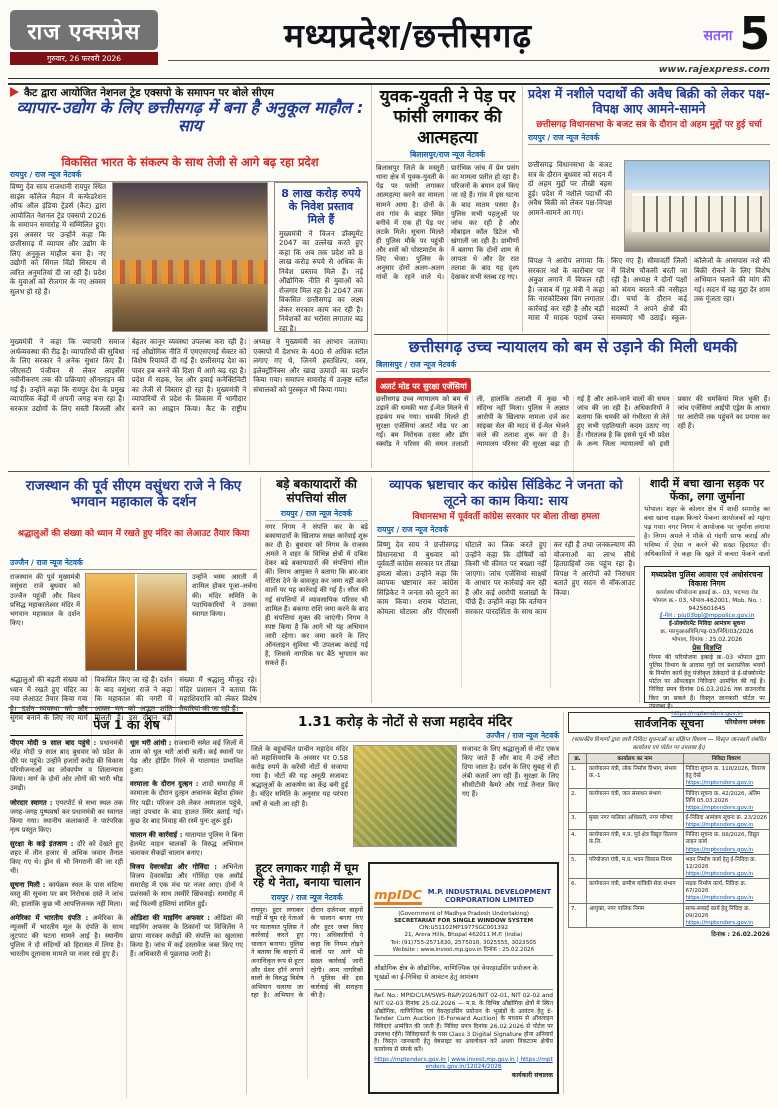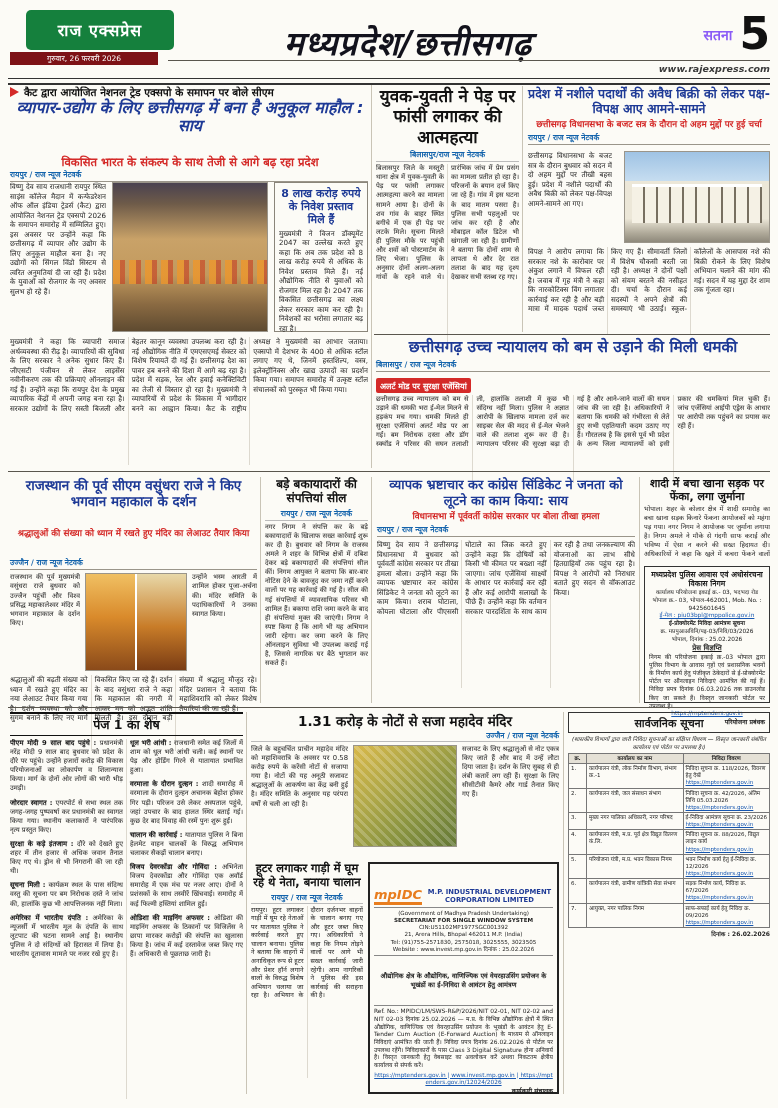--- a/index.html
+++ b/index.html
@@ -1,22 +1,22 @@
 <!DOCTYPE html>
 <html><head>
 <meta charset="utf-8">
 <style>
   html,body{margin:0;padding:0;background:#d8d5cd;}
   .page{position:relative;width:778px;height:1108px;margin:0 auto;background:#fcfbf6;
         font-family:"DejaVu Sans",sans-serif;overflow:hidden;color:#1c1c1c;}
   .abs{position:absolute;}
   .hline{position:absolute;height:1px;background:#5a564e;}
   .vline{position:absolute;width:1px;background:#c9c4b6;}
-  .logo-box{background:#15803d;color:#fff;border-radius:5px;display:flex;align-items:center;
-            justify-content:center;font-weight:bold;font-size:16px;letter-spacing:1px;margin-left:16px;}
+  .logo-box{background:#737373;color:#fff;border-radius:5px;display:flex;align-items:center;
+            justify-content:center;font-weight:bold;font-size:22px;letter-spacing:1px;}
   .logo-strip{background:#7d1216;color:#fff;font-size:7.5px;text-align:center;line-height:13px;}
   .edition-title{font-weight:bold;font-size:33px;color:#12121c;text-align:center;letter-spacing:1px;}
   .city-label{font-weight:bold;font-size:14px;color:#8b5cf6;}
   .page-num{font-weight:bold;font-size:44px;color:#111;line-height:1;}
   .website{font-weight:bold;font-size:9.5px;color:#3a3a3a;text-align:right;}
   .double-rule{position:absolute;height:4px;border-top:1px solid #333;border-bottom:2px solid #333;}
   .kicker{display:flex;align-items:center;gap:5px;font-weight:bold;font-size:10.5px;color:#111;}
   .arrow{width:0;height:0;border-left:9px solid #d42a28;border-top:5px solid transparent;
          border-bottom:5px solid transparent;display:inline-block;flex:none;}
   .hl-blue{color:#1e3a96;font-weight:bold;}
@@ -52,37 +52,37 @@
   .section-head{font-weight:bold;font-size:12.5px;text-align:center;color:#111;
      border-top:2px solid #111;border-bottom:1px solid #111;padding:2px 0;}
   .brief{margin:0 0 5px 0;break-inside:avoid-column;}
   .brief .lead{font-weight:bold;color:#141414;}
   .mpidc-box{border:2px solid #222;box-sizing:border-box;padding:4px;font-size:5.9px;line-height:1.3;}
   .mpidc-head{display:flex;gap:4px;align-items:flex-start;border-bottom:1px solid #888;padding-bottom:2px;margin-bottom:2px;margin-top:20px;}
   .mpidc-logo{font-weight:bold;font-style:italic;font-size:13px;color:#e87d1e;flex:none;
      border-bottom:3px solid #e87d1e;line-height:1.05;}
   .mpidc-name{color:#1e3a96;font-weight:bold;font-size:6.8px;text-align:center;flex:1;line-height:1.2;}
   .mpidc-sub{text-align:center;font-size:5.6px;}
-  .mpidc-title-hi{font-weight:bold;font-size:6.6px;text-align:center;margin:2px 0;border-top:1px solid #888;border-bottom:1px solid #888;padding:16px 0;}
+  .mpidc-title-hi{font-weight:normal;font-size:6.6px;text-align:left;margin:2px 0;border-top:1px solid #888;border-bottom:1px solid #888;padding:8px 0;}
   .ntable{width:100%;border-collapse:collapse;table-layout:fixed;}
   .ntable th,.ntable td{border:1px solid #777;font-size:5.5px;padding:1px 2px;vertical-align:top;line-height:1.3;}
   .ntable th{background:#e5e1d6;font-weight:bold;text-align:center;}
   .link{color:#1556b0;text-decoration:underline;word-break:break-all;}
   .pn-title{font-weight:bold;font-size:11px;text-align:center;border:1px solid #333;padding:2px;}
   .pn-note{font-size:5.7px;text-align:center;font-style:italic;margin:2px 0;}
   .pn-footer{font-size:6px;text-align:right;font-weight:bold;margin-top:2px;}
 </style>
 </head>
 <body>
 
 <div class="page">
 
   <div class="abs logo-box" style="left:10px;top:10px;width:148px;height:40px;">राज एक्सप्रेस</div>
   <div class="abs logo-strip" style="left:10px;top:52px;width:148px;height:13px;">गुरुवार, 26 फरवरी 2026</div>
-  <div class="abs edition-title" style="left:168px;top:20px;width:480px;font-style:italic;">मध्यप्रदेश/छत्तीसगढ़</div>
+  <div class="abs edition-title" style="left:168px;top:12px;width:480px;">मध्यप्रदेश/छत्तीसगढ़</div>
   <div class="abs" style="left:652px;top:8px;width:118px;height:52px;display:flex;align-items:center;justify-content:flex-end;gap:7px;">
     <span class="city-label">सतना</span>
     <span class="page-num">5</span>
   </div>
   <div class="hline" style="left:168px;top:60px;width:602px;"></div>
   <div class="abs website" style="left:560px;top:63px;width:210px;font-style:italic;">www.rajexpress.com</div>
   <div class="double-rule" style="left:8px;top:78px;width:762px;"></div>
 
   <div class="abs kicker" style="left:10px;top:85px;width:360px;">
     <span class="arrow"></span>
@@ -110,21 +110,21 @@
     <div class="byline" style="text-align:center;margin:2px 0;border-bottom:1px solid #bbb;padding-bottom:2px;">बिलासपुर/राज न्यूज नेटवर्क</div>
     <div class="body-txt cols2" style="height:182px;font-size:6.8px;">बिलासपुर जिले के मस्तूरी थाना क्षेत्र में युवक-युवती के पेड़ पर फांसी लगाकर आत्महत्या करने का मामला सामने आया है। दोनों के शव गांव के बाहर स्थित बगीचे में एक ही पेड़ पर लटके मिले। सूचना मिलते ही पुलिस मौके पर पहुंची और शवों को पोस्टमार्टम के लिए भेजा। पुलिस के अनुसार दोनों अलग-अलग गांवों के रहने वाले थे। प्रारंभिक जांच में प्रेम प्रसंग का मामला प्रतीत हो रहा है। परिजनों के बयान दर्ज किए जा रहे हैं। गांव में इस घटना के बाद मातम पसरा है। पुलिस सभी पहलुओं पर जांच कर रही है और मोबाइल कॉल डिटेल भी खंगाली जा रही है। ग्रामीणों ने बताया कि दोनों शाम से लापता थे और देर रात तलाश के बाद यह दृश्य देखकर सभी स्तब्ध रह गए।</div>
   </div>
 
   <div class="vline" style="left:522px;top:86px;height:246px;"></div>
 
   <div class="abs" style="left:528px;top:86px;width:242px;">
     <div class="hl-blue" style="font-size:12.5px;text-align:center;line-height:1.2;">प्रदेश में नशीले पदार्थों की अवैध बिक्री को लेकर पक्ष-विपक्ष आए आमने-सामने</div>
     <div class="hl-red" style="font-size:8.8px;text-align:center;margin:2px 0;">छत्तीसगढ़ विधानसभा के बजट सत्र के दौरान दो अहम मुद्दों पर हुई चर्चा</div>
     <div class="byline rule-under">रायपुर / राज न्यूज नेटवर्क</div>
-    <div style="display:flex;gap:12px;margin-top:6px;">
+    <div style="display:flex;gap:12px;margin-top:15px;">
       <div class="body-txt" style="width:84px;height:92px;flex:none;">छत्तीसगढ़ विधानसभा के बजट सत्र के दौरान बुधवार को सदन में दो अहम मुद्दों पर तीखी बहस हुई। प्रदेश में नशीले पदार्थों की अवैध बिक्री को लेकर पक्ष-विपक्ष आमने-सामने आ गए।</div>
       <div class="photo photo-court" style="flex:1;height:92px;">
           <div class="arches"></div>
         </div>
     </div>
     <div class="body-txt cols3" style="height:88px;margin-top:4px;">विपक्ष ने आरोप लगाया कि सरकार नशे के कारोबार पर अंकुश लगाने में विफल रही है। जवाब में गृह मंत्री ने कहा कि नारकोटिक्स विंग लगातार कार्रवाई कर रही है और बड़ी मात्रा में मादक पदार्थ जब्त किए गए हैं। सीमावर्ती जिलों में विशेष चौकसी बरती जा रही है। अध्यक्ष ने दोनों पक्षों को संयम बरतने की नसीहत दी। चर्चा के दौरान कई सदस्यों ने अपने क्षेत्रों की समस्याएं भी उठाईं। स्कूल-कॉलेजों के आसपास नशे की बिक्री रोकने के लिए विशेष अभियान चलाने की मांग की गई। सदन में यह मुद्दा देर शाम तक गूंजता रहा।</div>
   </div>
 
   <div class="hline" style="left:374px;top:334px;width:396px;"></div>
 

